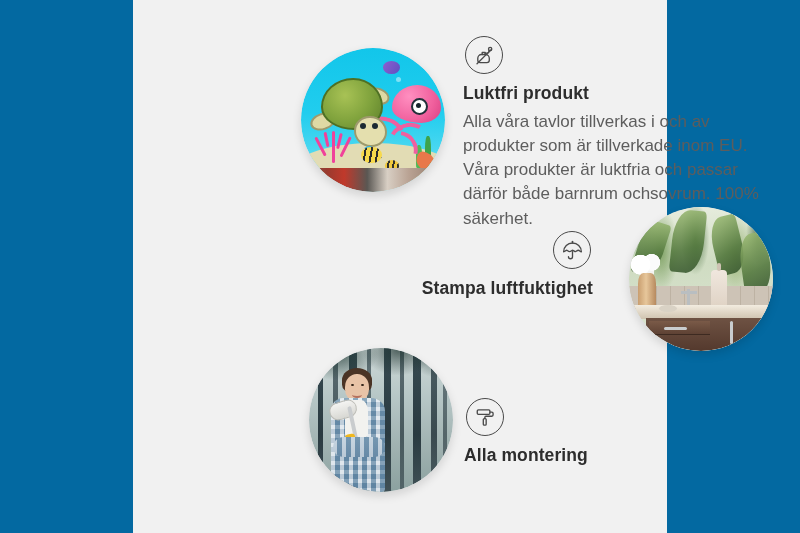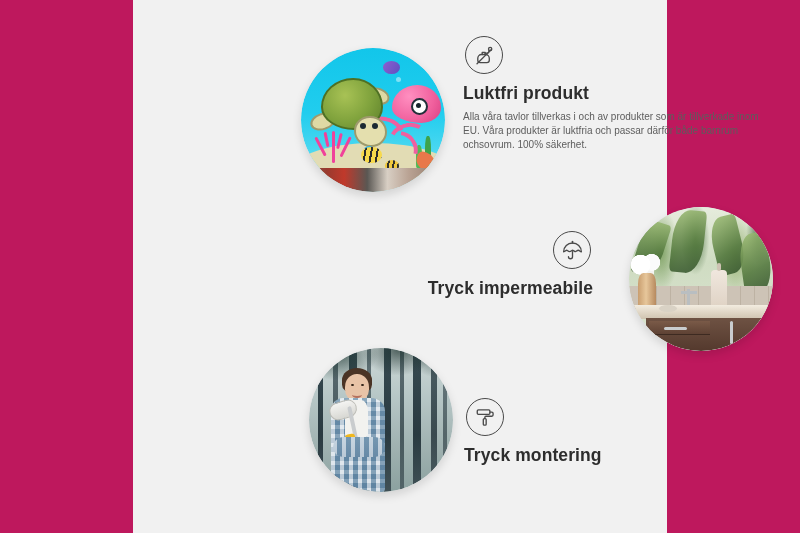--- a/index.html
+++ b/index.html
@@ -10,21 +10,21 @@
     width: 800px;
     height: 533px;
     background: #ffffff;
     font-family: "Liberation Sans", sans-serif;
     overflow: hidden;
   }
   .canvas {
     position: relative;
     width: 800px;
     height: 533px;
-    background: #be185d;
+    background: #0369a1;
   }
   .panel {
     position: absolute;
     left: 133px;
     top: 0px;
     width: 534px;
     height: 533px;
     background: #f1f1f1;
   }
 
@@ -313,21 +313,21 @@
   }
   .feature h3 {
     margin: 9px 0 6px 0;
     font-size: 17.5px;
     font-weight: bold;
     color: #2d2d2d;
     letter-spacing: .1px;
   }
   .feature p {
     margin: 0;
-    font-size: 10px;
+    font-size: 17px;
     line-height: 1.42;
     color: #5d5d5d;
   }
 
   #feature-odourless { left: 330px; top: 36px; width: 296px; text-align: left; }
   #feature-odourless .icon-circle { margin-left: 2px; }
 
   #feature-waterproof { left: 200px; top: 231px; width: 260px; text-align: right; }
   #feature-waterproof .icon-circle { margin-left: auto; margin-right: 2px; }
   #feature-waterproof h3 { font-size: 17.5px; }
@@ -443,28 +443,28 @@
 
     <div class="feature" id="feature-waterproof">
       <div class="icon-circle">
         <svg class="icon-svg" width="23" height="23" viewBox="0 0 24 24" fill="none" stroke="#4a4a4a" stroke-width="1.4" stroke-linecap="round" stroke-linejoin="round">
           <path d="M2.8 13.2C2.8 8.2 6.9 4.2 12 4.2s9.2 4 9.2 9"></path>
           <path d="M2.8 13.2c1.5 0 2.3-1.5 3.1-1.5s1.6 1.5 3.1 1.5 2.3-1.5 3-1.5 2.2 1.5 3.1 1.5 1.6-1.5 3-1.5 1.6 1.5 3.1 1.5"></path>
           <line x1="12" y1="4.2" x2="12" y2="2.4"></line>
           <path d="M12 13.2v5.3c0 1.2-1 2.1-2.1 2.1s-2.1-.9-2.1-2.1"></path>
         </svg>
       </div>
-      <h3>Tryck impermeabile</h3>
+      <h3>Stampa luftfuktighet</h3>
     </div>
 
     <div class="feature" id="feature-assembly">
       <div class="icon-circle">
         <svg class="icon-svg" width="23" height="23" viewBox="0 0 24 24" fill="none" stroke="#4a4a4a" stroke-width="1.4" stroke-linecap="round" stroke-linejoin="round">
           <rect x="3.4" y="4.1" width="13.2" height="4.6" rx="1.2"></rect>
           <path d="M16.6 6.4h2.1c.7 0 1.2.6 1.2 1.2v1.9c0 .7-.5 1.2-1.2 1.2h-6.2c-.7 0-1.2.6-1.2 1.2v1.2"></path>
           <rect x="9.7" y="13.1" width="3" height="6.9" rx="1"></rect>
         </svg>
       </div>
-      <h3>Tryck montering</h3>
+      <h3>Alla montering</h3>
     </div>
 
   </div>
 </div>
 
 </body></html>

